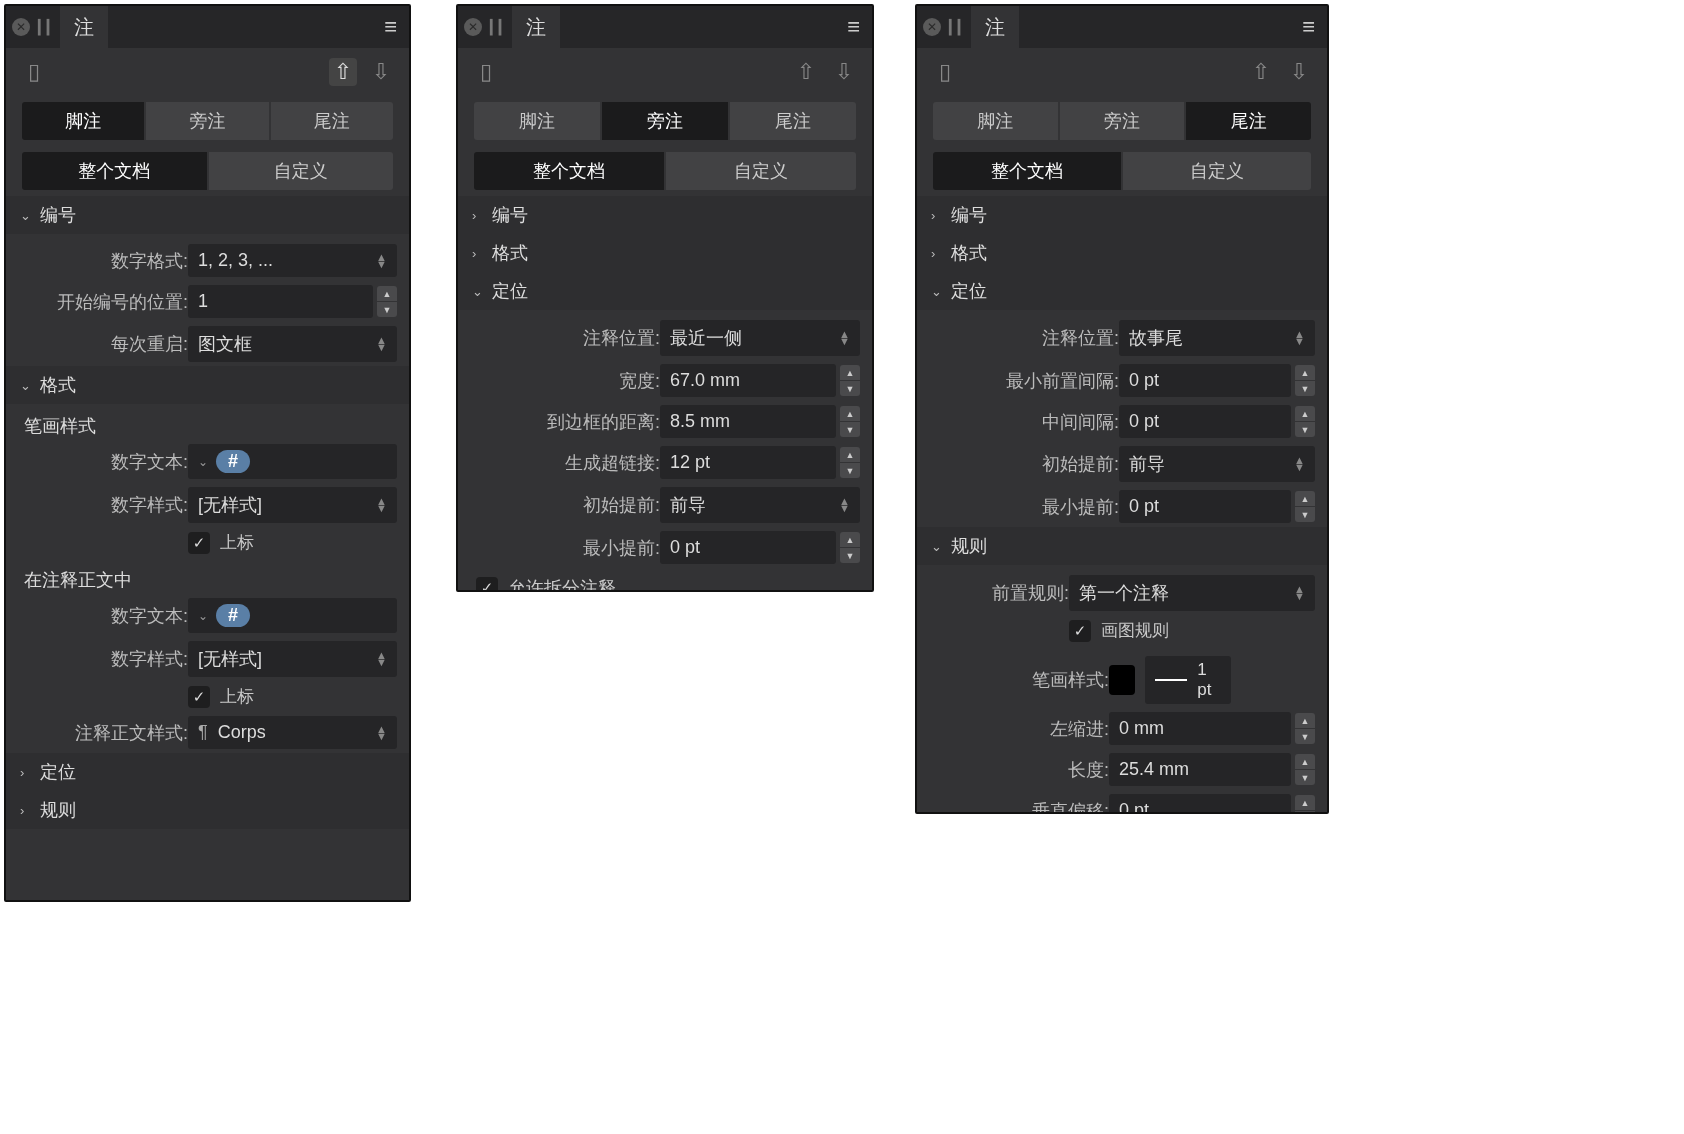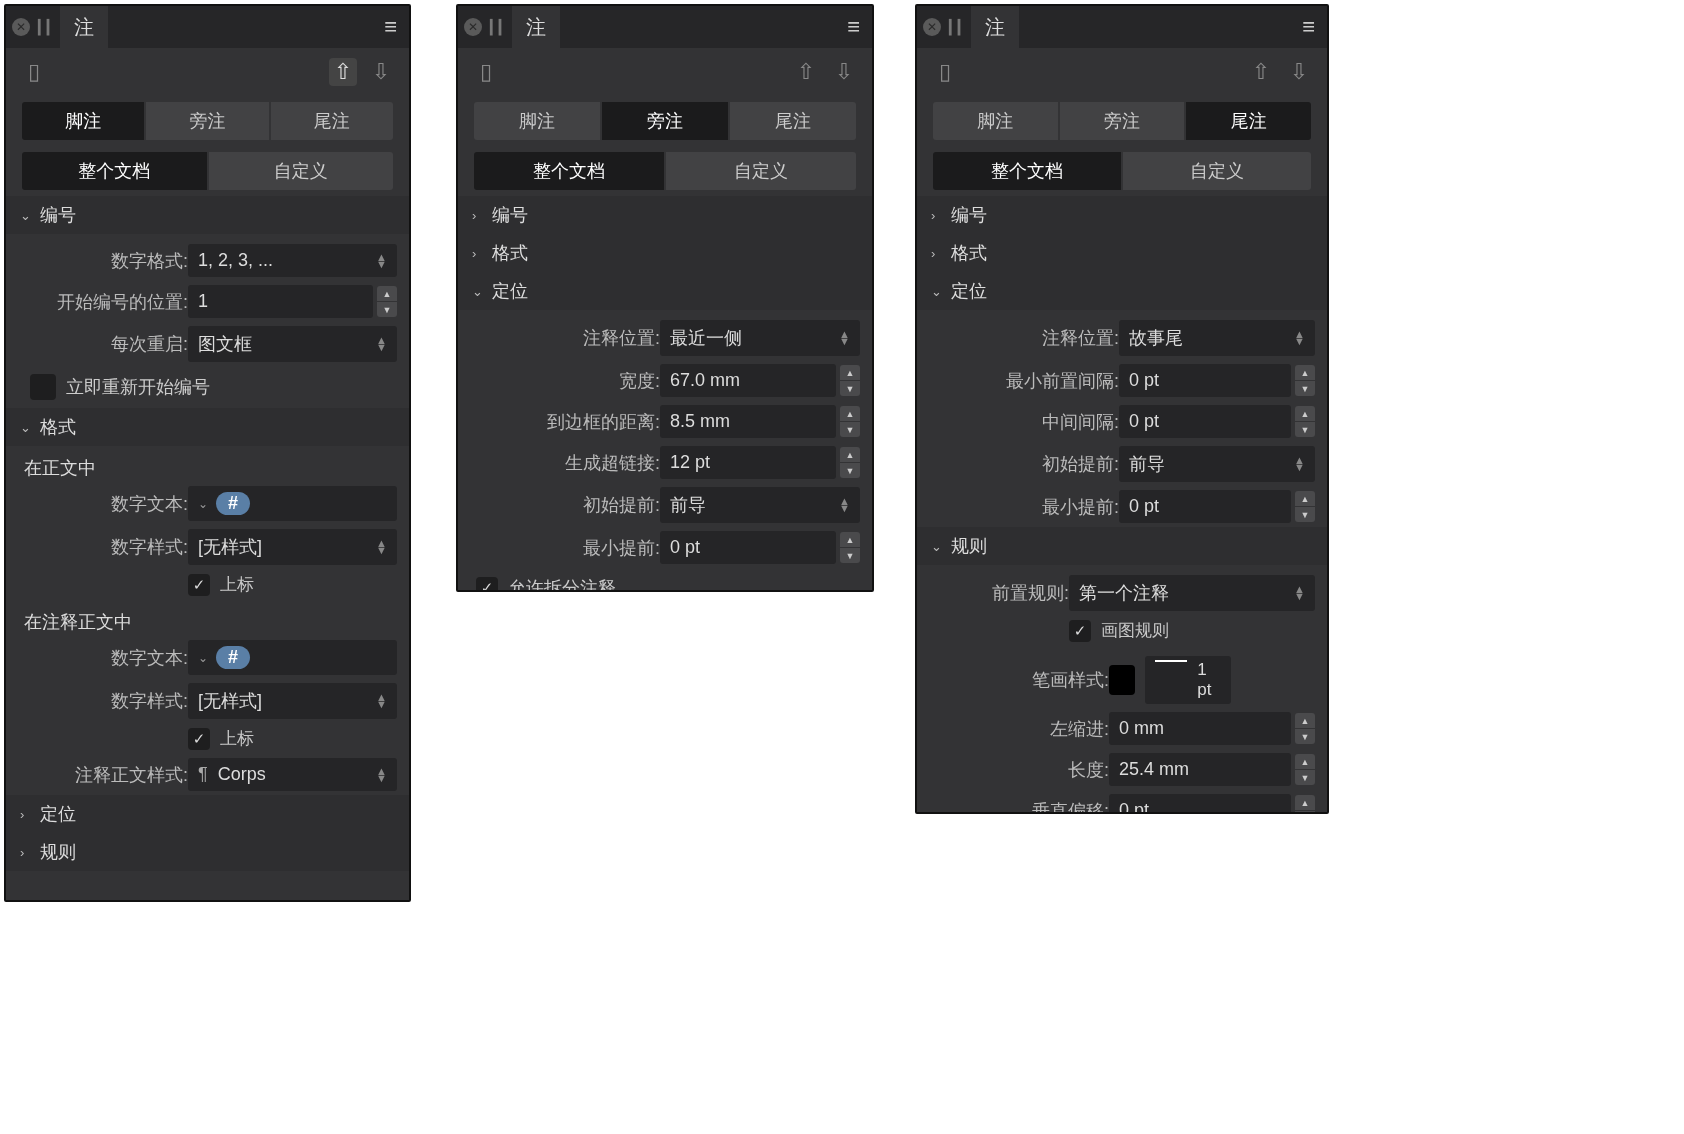--- a/index.html
+++ b/index.html
@@ -194,20 +194,21 @@
     font-size: 18px;
     font-weight: bold;
   }
   .swatch {
     width: 30px; height: 30px;
     background: #000;
     border-radius: 4px;
   }
   .stroke-box {
     display: inline-flex;
+    align-items: center;
     background: #252527;
     border-radius: 3px;
     padding: 4px 10px;
     gap: 10px;
     min-height: 32px;
     font-size: 17px;
     color: #ddd;
   }
   .stroke-line {
     width: 38px; height: 2px; background: #fff;
@@ -281,31 +282,27 @@
     <div class="ctl">
       <div class="select">
         <span>图文框</span>
         <span class="caret">
             <span>▲</span>
             <span>▼</span>
           </span>
       </div>
     </div>
   </div>
-  <div class="chk-row">
-    <span class="checkbox big"></span>
-    <span>立即重新开始编号</span>
-  </div>
 
   <div class="section-header">
     <span class="chev">⌄</span>
     <span>格式</span>
   </div>
 
-  <div class="subhead">在正文中</div>
+  <div class="subhead">笔画样式</div>
   <div class="form-row">
     <span class="lbl">数字文本:</span>
     <div class="ctl">
       <div class="select" style="gap:8px; justify-content:flex-start;">
         <span style="font-size:12px;color:#999">⌄</span>
         <span class="hash-pill">#</span>
       </div>
     </div>
   </div>
   <div class="form-row">

